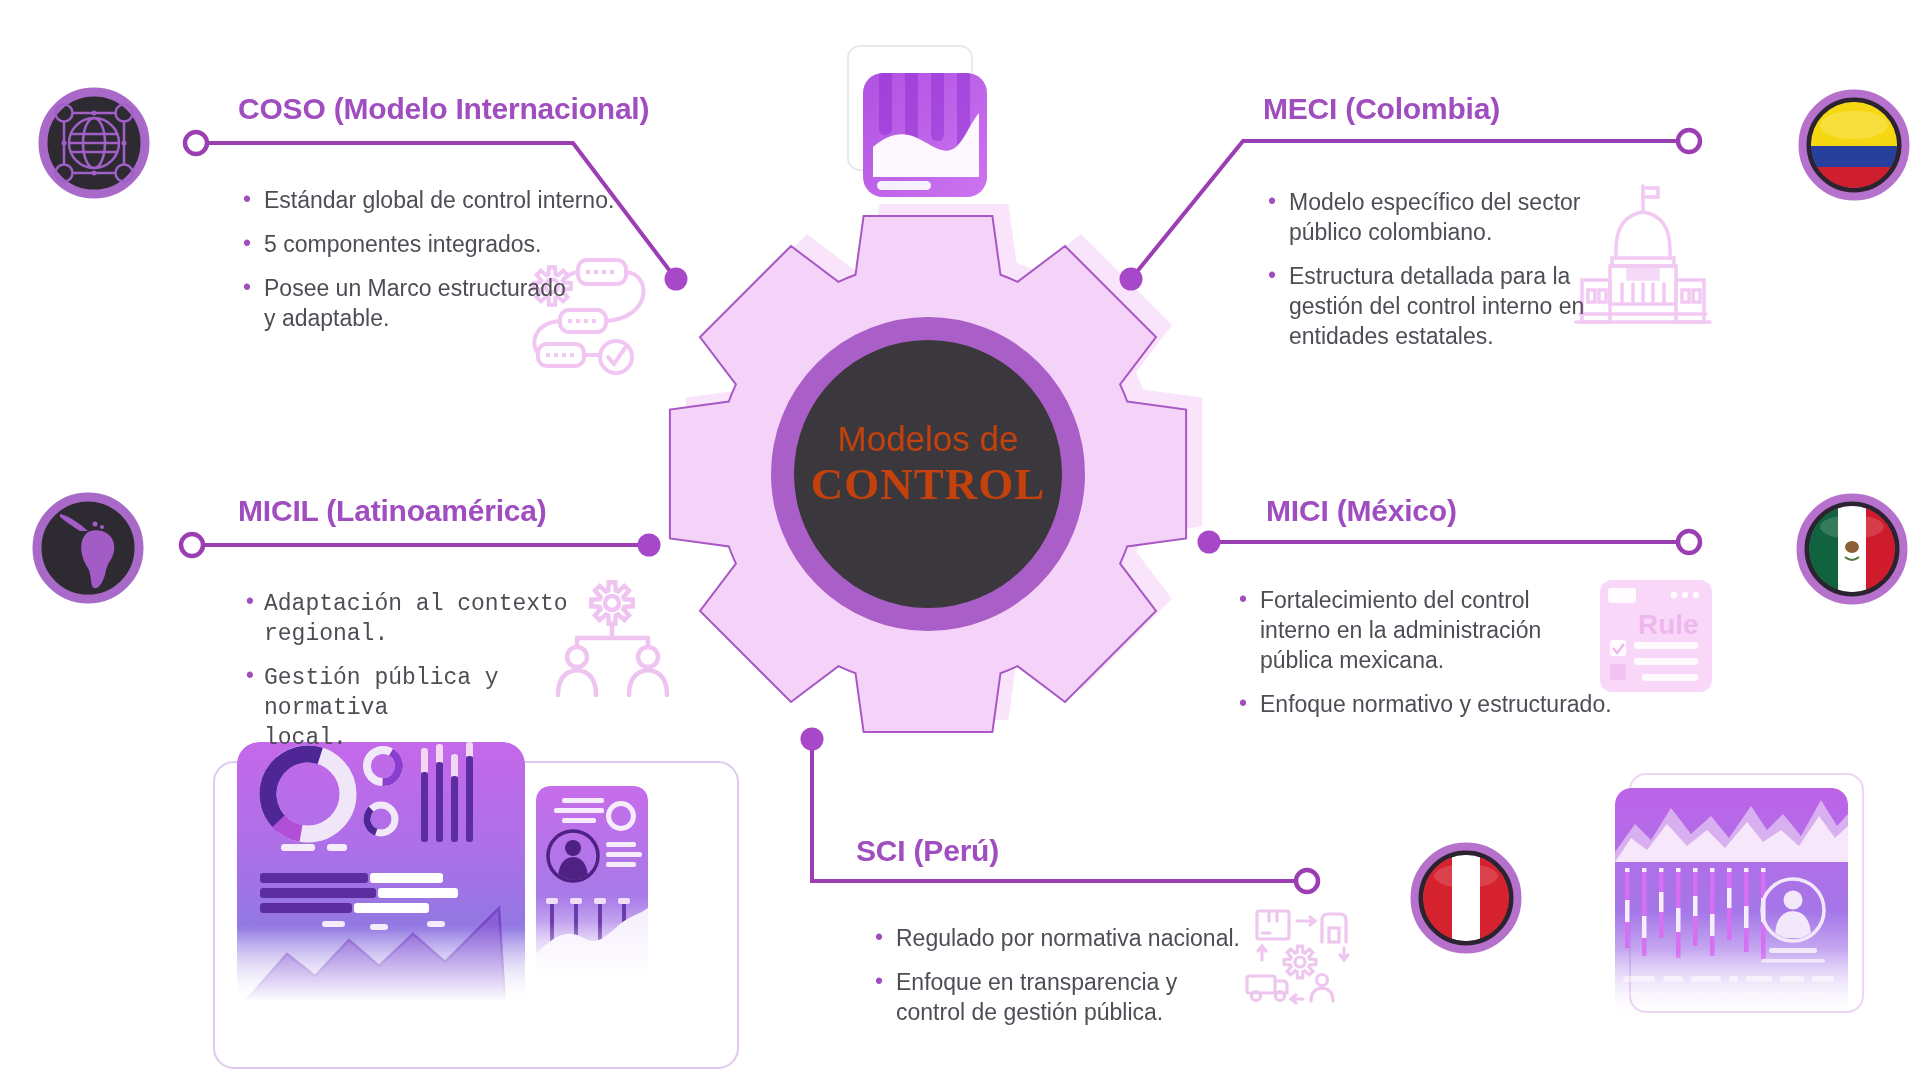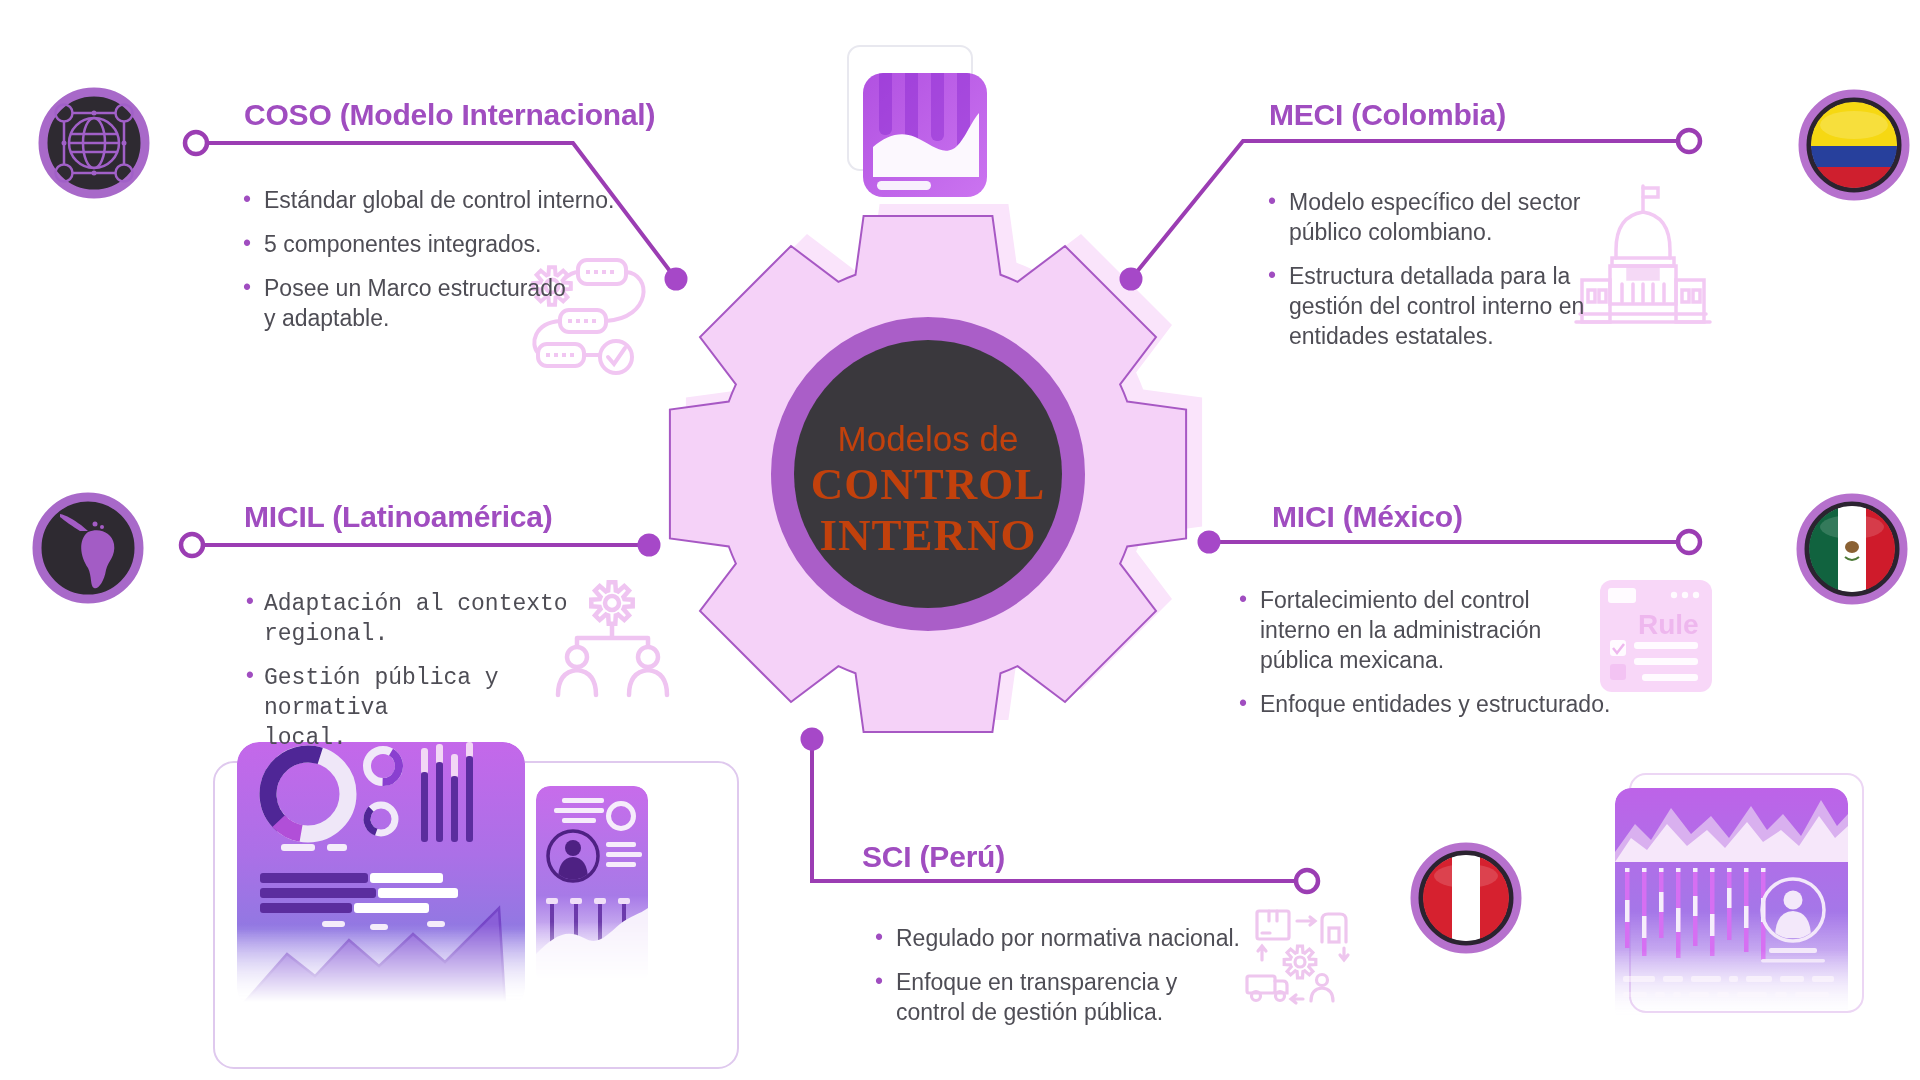--- a/index.html
+++ b/index.html
@@ -1,20 +1,20 @@
 <!DOCTYPE html>
 <html><head>
 <meta charset="utf-8">
 <style>
   html,body{margin:0;padding:0;background:#ffffff;}
   .stage{position:relative;width:1920px;height:1080px;overflow:hidden;background:#fff;
          font-family:"Liberation Sans",sans-serif;}
   .overlay{position:absolute;left:0;top:0;width:1920px;height:1080px;}
 
-  .sec-title{position:absolute;margin:14px;font-size:30px;font-weight:700;color:#a04dc0;
+  .sec-title{position:absolute;margin:8px;font-size:30px;font-weight:700;color:#a04dc0;
              letter-spacing:-0.2px;white-space:nowrap;}
   .bullets{position:absolute;list-style:none;margin:11px;padding:0;
            font-size:23px;line-height:30px;color:#4e4d55;}
   .bullets li{position:relative;padding-left:23px;margin-bottom:14px;white-space:pre-line;}
   .bullets li::before{content:"\2022";position:absolute;left:2px;top:-1px;color:#a04dc0;}
 
   .center-label{position:absolute;left:763px;top:419px;width:330px;text-align:center;color:#c2410c;}
   .cl1{font-size:35px;font-weight:400;line-height:40px;}
   .cl2{font-size:45px;font-weight:700;letter-spacing:1px;line-height:51px;font-family:Liberation Serif, serif;}
 
@@ -403,21 +403,20 @@
           <rect x="122" y="204" width="30" height="5" rx="2"></rect>
         <rect x="160" y="204" width="12" height="5" rx="2"></rect>
           <rect x="180" y="204" width="34" height="5" rx="2"></rect>
       </g>
     </svg>
   </div>
 
   <div class="center-label">
     <div class="cl1">Modelos de</div>
     <div class="cl2">CONTROL</div>
-    <div class="cl2">INTERNO</div>
   </div>
 
   <h2 class="sec-title" style="left:230px;top:84px;">COSO (Modelo Internacional)</h2>
   <ul class="bullets" style="left:230px;top:174px;width:380px;">
     <li>Estándar global de control interno.</li>
     <li>5 componentes integrados.</li>
     <li>Posee un Marco estructurado
 y adaptable.</li>
   </ul>
 
@@ -435,21 +434,21 @@
     <li>Adaptación al contexto regional.</li>
     <li>Gestión pública y normativa
 local.</li>
   </ul>
 
   <h2 class="sec-title" style="left:1258px;top:486px;">MICI (México)</h2>
   <ul class="bullets" style="left:1226px;top:574px;width:400px;">
     <li>Fortalecimiento del control
 interno en la administración
 pública mexicana.</li>
-    <li>Enfoque entidades y estructurado.</li>
+    <li>Enfoque normativo y estructurado.</li>
   </ul>
 
   <h2 class="sec-title" style="left:848px;top:826px;">SCI (Perú)</h2>
   <ul class="bullets" style="left:862px;top:912px;width:380px;">
     <li>Regulado por normativa nacional.</li>
     <li>Enfoque en transparencia y
 control de gestión pública.</li>
   </ul>
 
 </div>

